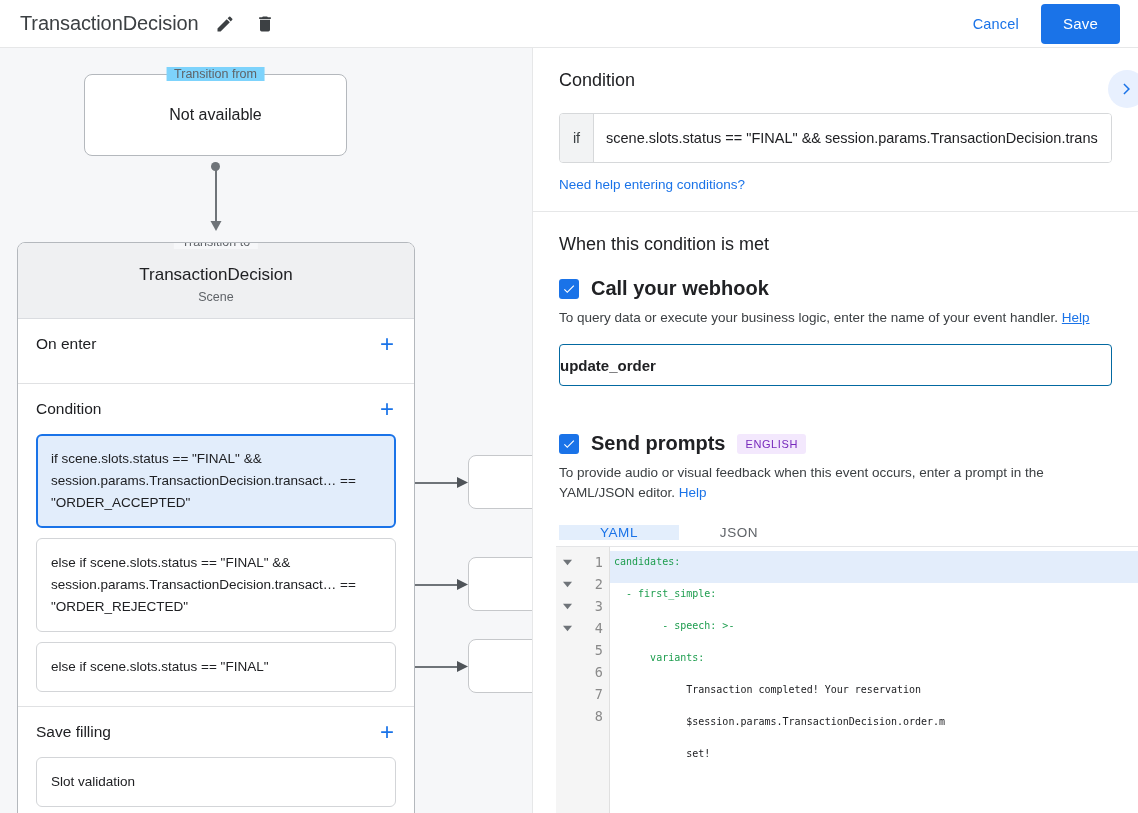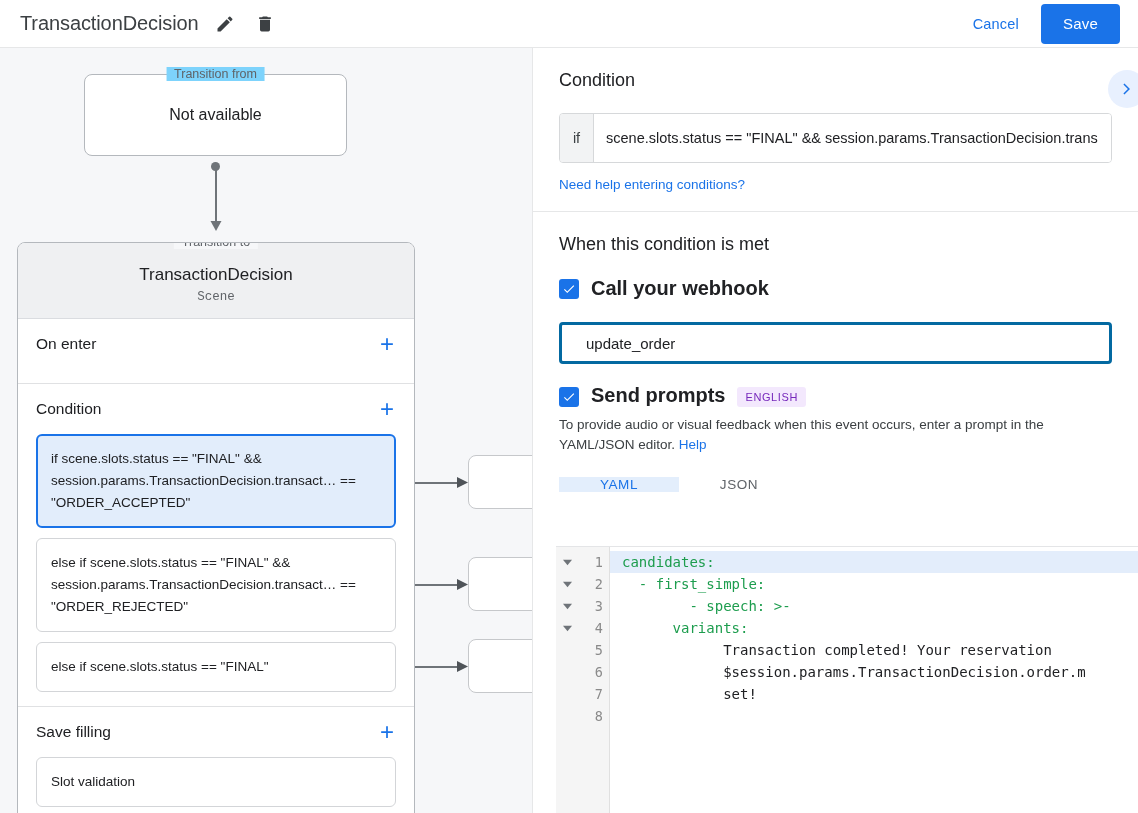--- a/index.html
+++ b/index.html
@@ -135,21 +135,21 @@
   .scene-header {
     background: #eff0f2;
     padding: 22px 0 14px;
     text-align: center;
     border-bottom: 1px solid #dadce0;
   }
   .scene-header .scene-name {
     font-size: 17px; color: #202124;
   }
   .scene-header .scene-sub {
-    font-size: 12.5px; color: #5f6368; margin-top: 5px; font-family: Liberation Mono, monospace;
+    font-size: 12.5px; color: #5f6368; margin-top: 5px;
   }
   .scene-section {
     border-bottom: 1px solid #e0e1e3;
     padding: 0 18px 14px;
   }
   .scene-section:last-child { border-bottom: none; }
   .section-head {
     display: flex; align-items: center; justify-content: space-between;
     height: 50px;
   }
@@ -293,28 +293,29 @@
     font-size: 13.5px;
     line-height: 20px;
     color: #3c4043;
     margin: 8px 0 0;
     max-width: 552px;
   }
   .text-input {
     margin-top: 16px;
     width: 100%;
     height: 42px;
-    border: 3px solid #0369a1;
+    border: 1px solid #0369a1;
     border-radius: 4px;
-    padding: 0 24px;
+    padding: 0 0;
     font-family: inherit;
     font-size: 15px;
     color: #202124;
     outline: none;
     background: #fff;
+    font-weight: bold;
   }
   .tabs {
     display: flex;
     margin-top: 22px;
     border-bottom: none;
   }
   .tab {
     min-width: 120px;
     text-align: center;
     padding: 0 18px;
@@ -369,26 +370,26 @@
     color: #8a8a8a;
     padding-right: 6px;
   }
   .code-area {
     flex: 1 1 auto;
     padding-top: 4px;
     overflow: hidden;
     position: relative;
   }
   .code-line {
-    height: 22px;
+    height: 32px;
     line-height: 22px;
     font-family: "DejaVu Sans Mono", monospace;
-    font-size: 14px;
+    font-size: 10px;
     white-space: pre;
-    padding-left: 12px;
+    padding-left: 4px;
     color: #1d9d4e;
   }
   .code-line.active { background: #e3edfb; }
   .code-line.plain { color: #202124; }
 </style>
 </head>
 <body>
 
 <div class="topbar">
   <div class="topbar-title">TransactionDecision</div>
@@ -505,24 +506,28 @@
 
     
     <div class="check-row">
       <span class="checkbox">
         <svg width="14" height="14" viewBox="0 0 24 24" aria-hidden="true">
           <path fill="#ffffff" d="M9 16.2 4.8 12l-1.4 1.4L9 19 21 7l-1.4-1.4z"></path>
         </svg>
       </span>
       <span class="check-label">Call your webhook</span>
     </div>
+    <p class="desc">
+      <span>To query data or execute your business logic, enter the name of your event handler.</span>
+      <a class="link" style="text-decoration:underline;">Help</a>
+    </p>
     <input class="text-input" type="text" value="update_order" style="">
 
     
-    <div class="check-row" style="margin-top:20px;align-items:flex-end;">
+    <div class="check-row" style="margin-top:46px;">
       <span class="checkbox">
         <svg width="14" height="14" viewBox="0 0 24 24" aria-hidden="true">
           <path fill="#ffffff" d="M9 16.2 4.8 12l-1.4 1.4L9 19 21 7l-1.4-1.4z"></path>
         </svg>
       </span>
       <span class="check-label">Send prompts</span>
       <span class="lang-badge">ENGLISH</span>
     </div>
     <p class="desc">
       <span>To provide audio or visual feedback when this event occurs, enter a prompt in the YAML/JSON editor.</span>

